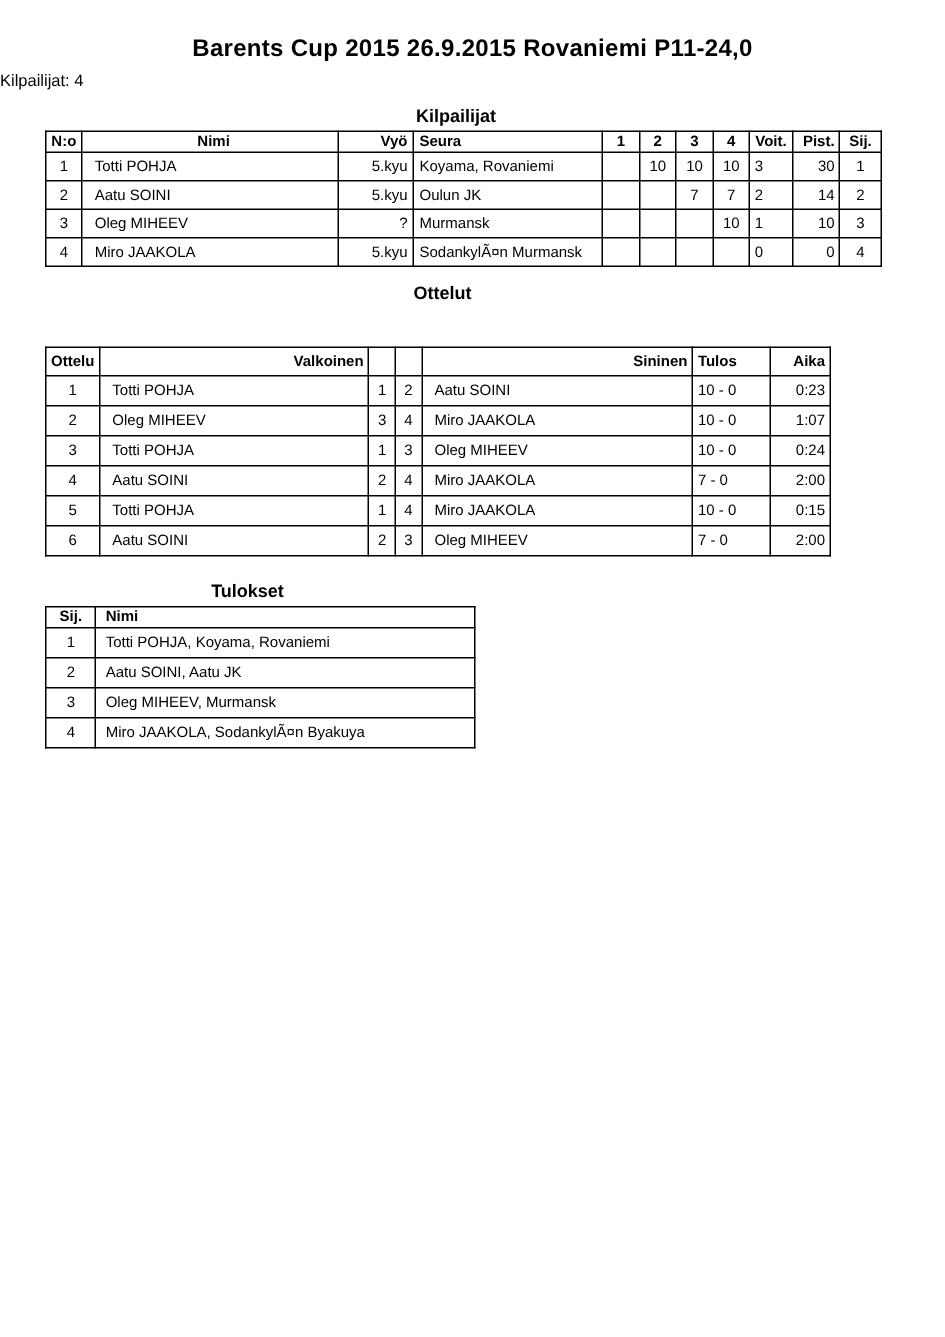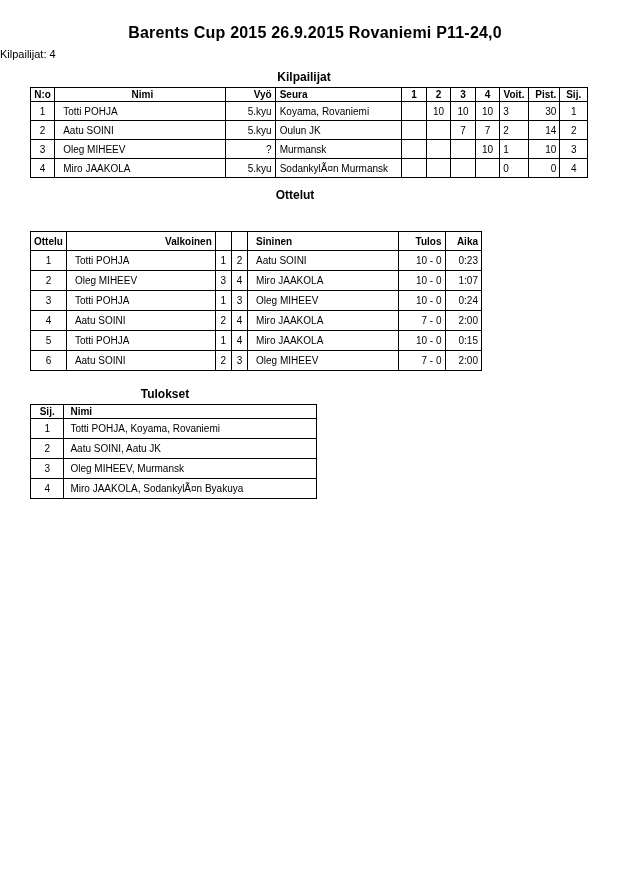--- a/index.html
+++ b/index.html
@@ -72,29 +72,29 @@
   .tbl-kilpailijat .c-m       { width: 17px;  text-align: center; }
   .tbl-kilpailijat .c-voit    { width: 20px;  }
   .tbl-kilpailijat .c-pist    { width: 24px;  text-align: right; }
   .tbl-kilpailijat .c-sij     { width: 20px;  text-align: center; }
   .tbl-kilpailijat thead th.h-nimi { text-align: center; }
   .tbl-kilpailijat tbody td { height: 16px; }
 
   
   .tbl-ottelut {
     margin-left: 30px;
-    width: 452px;
+    width: 524px;
     margin-top: 29px;
   }
   .tbl-ottelut .c-ottelu   { width: 22px;  text-align: center; }
   .tbl-ottelut .c-valk     { width: 196px; text-align: left; padding-left: 8px; }
   .tbl-ottelut .c-numv     { width: 12px;  text-align: center; }
   .tbl-ottelut .c-nums     { width: 12px;  text-align: center; }
   .tbl-ottelut .c-sin      { width: 196px; text-align: left; padding-left: 8px; }
-  .tbl-ottelut .c-tulos    { width: 50px;  text-align: right; }
+  .tbl-ottelut .c-tulos    { width: 50px;  text-align: left; }
   .tbl-ottelut .c-aika     { width: 36px;  text-align: right; }
   .tbl-ottelut tbody td { height: 17px; }
   .tbl-ottelut thead th { height: 16px; }
 
   
   .tbl-tulokset {
     margin-left: 30px;
     width: 287px;
   }
   .tbl-tulokset .c-sij   { width: 28px;  text-align: center; }
@@ -185,21 +185,21 @@
 
   <div class="section-heading ottelut">Ottelut</div>
 
   <table class="tbl-ottelut">
     <thead>
       <tr>
         <th class="c-ottelu">Ottelu</th>
         <th class="c-valk" style="text-align:right;">Valkoinen</th>
         <th class="c-numv"></th>
         <th class="c-nums"></th>
-        <th class="c-sin" style="text-align:left;">Sininen</th>
+        <th class="c-sin" style="text-align:right;">Sininen</th>
         <th class="c-tulos">Tulos</th>
         <th class="c-aika">Aika</th>
       </tr>
     </thead>
     <tbody>
       <tr>
         <td class="c-ottelu">1</td>
         <td class="c-valk">Totti POHJA</td>
         <td class="c-numv">1</td>
         <td class="c-nums">2</td>

